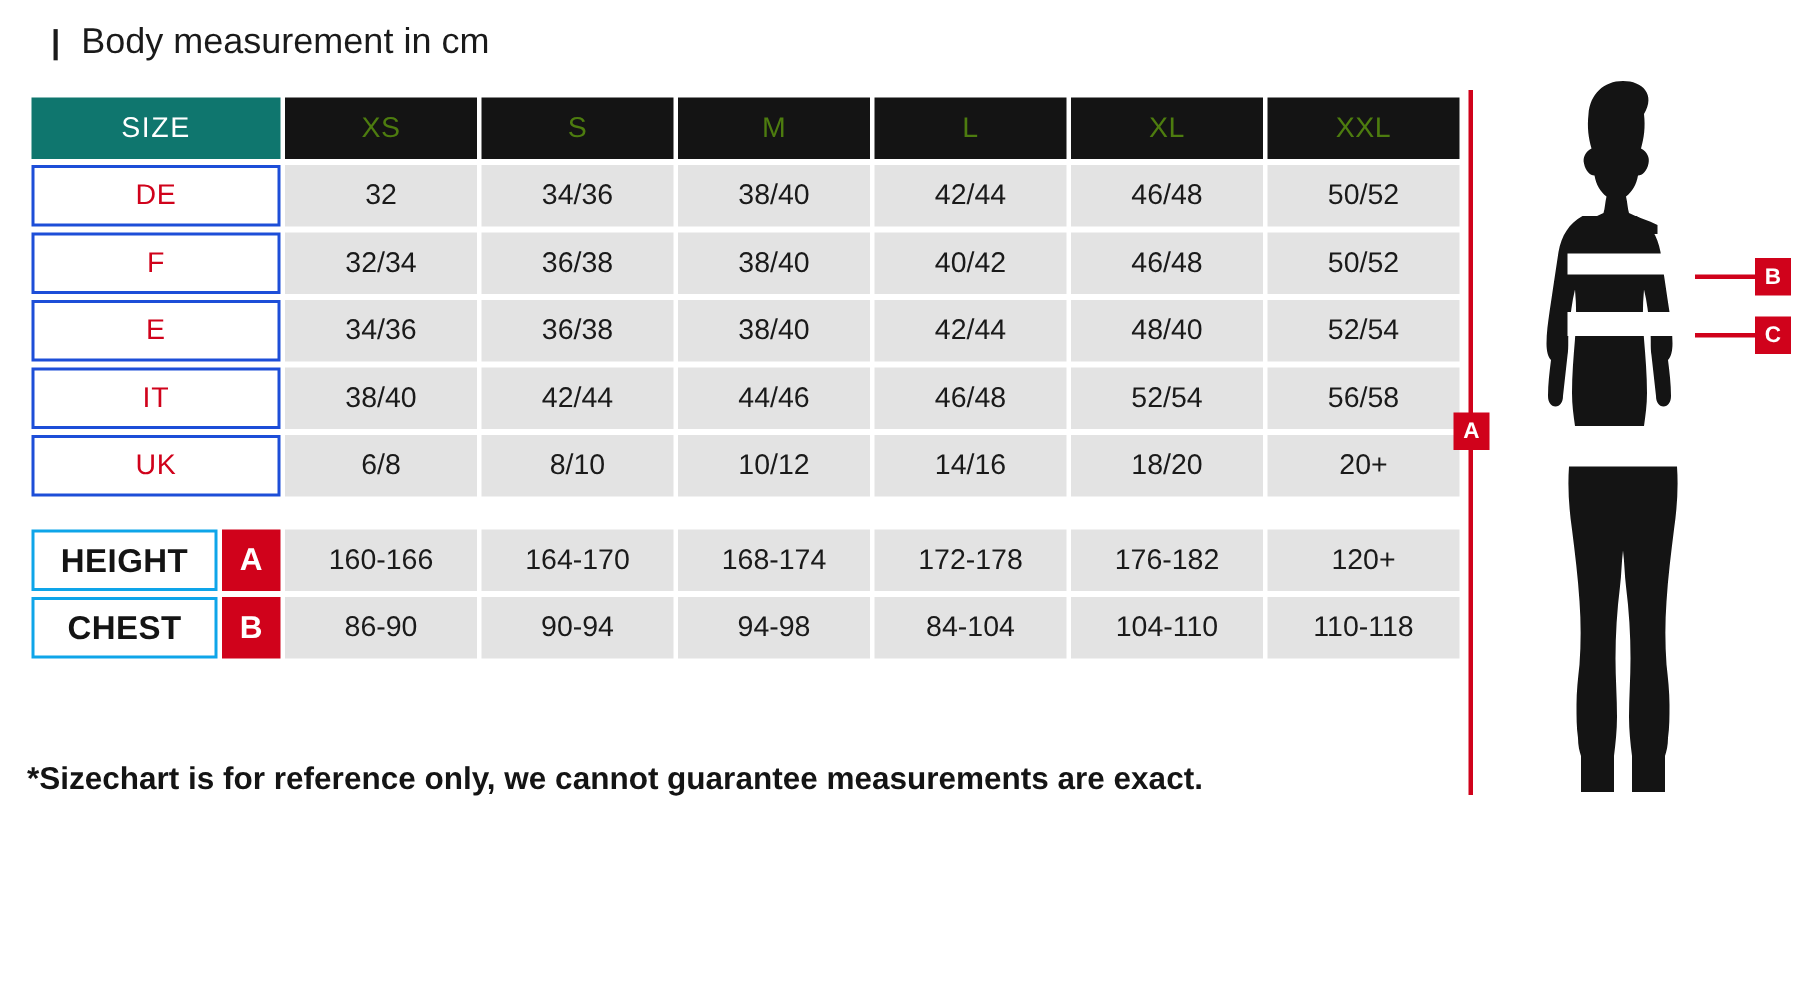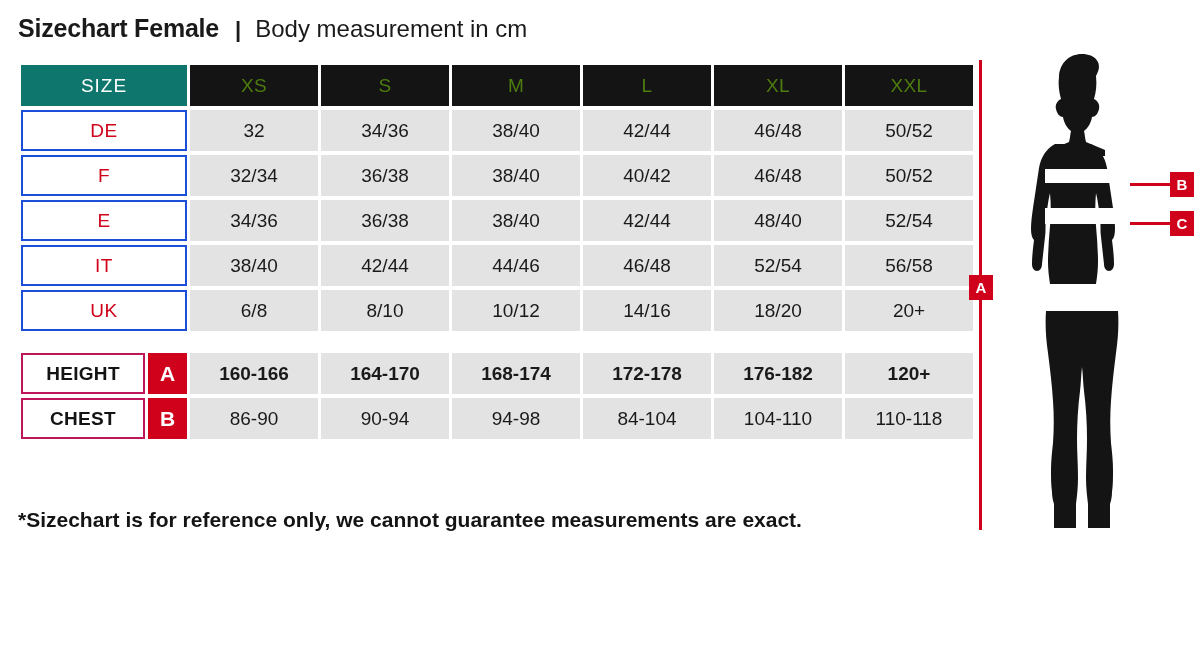--- a/index.html
+++ b/index.html
@@ -89,39 +89,39 @@
     color: #d0021b;
     font-weight: bold;
     font-size: 21px;
     letter-spacing: 0.5px;
   }
   .cell {
     background: #e3e3e3;
     color: #1a1a1a;
     font-size: 19px;
   }
-  .cell.bold { font-weight: bold; }
+  .cell.bold { font-weight: normal; }
 
   
   .meas-label {
     padding: 0 !important;
     background: transparent;
   }
   .meas-inner {
     display: flex;
     height: 41px;
     width: 100%;
   }
   .meas-text {
     flex: 1 1 auto;
-    border: 2px solid #be185d;
+    border: 2px solid #0ea5e9;
     background: #ffffff;
     color: #141414;
     font-weight: bold;
-    font-size: 19px;
+    font-size: 22px;
     display: flex;
     align-items: center;
     justify-content: center;
     letter-spacing: 0.3px;
   }
   .meas-badge {
     width: 39px;
     flex: 0 0 39px;
     background: #d0021b;
     color: #ffffff;
@@ -171,21 +171,20 @@
     align-items: center;
     justify-content: center;
   }
 </style>
 </head>
 <body>
 
 <div id="root">
 
   <div id="title-row">
-    <span id="title-main">Sizechart Female</span>
     <span id="title-sep">|</span>
     <span id="title-sub">Body measurement in cm</span>
   </div>
 
   <div id="table-wrap">
     <table class="sizechart">
       <colgroup>
         <col class="c-label">
         <col class="c-data">
           <col class="c-data">

